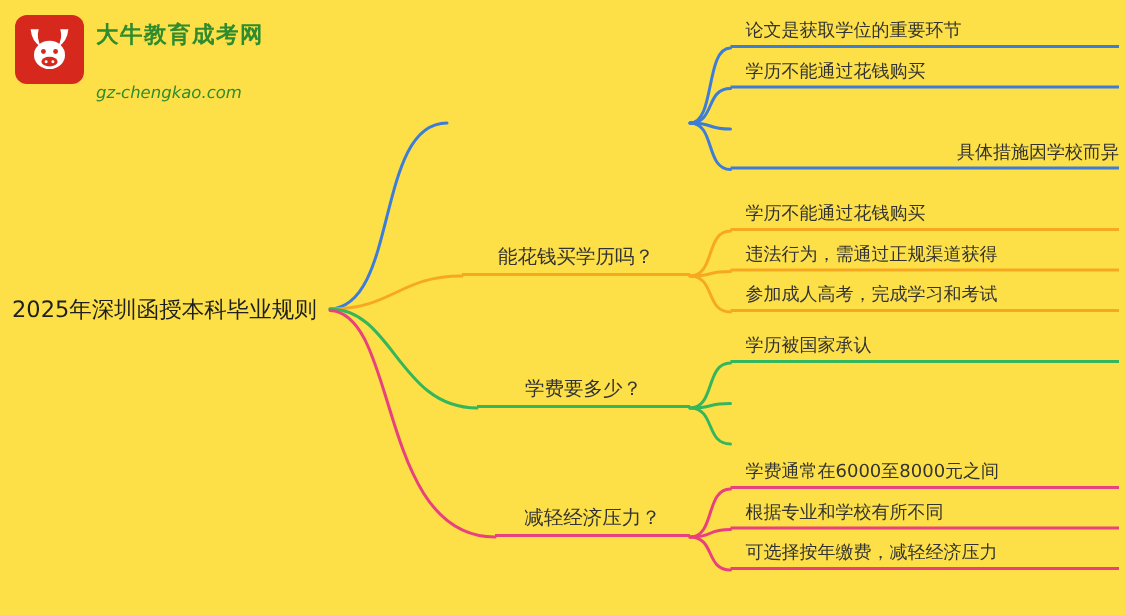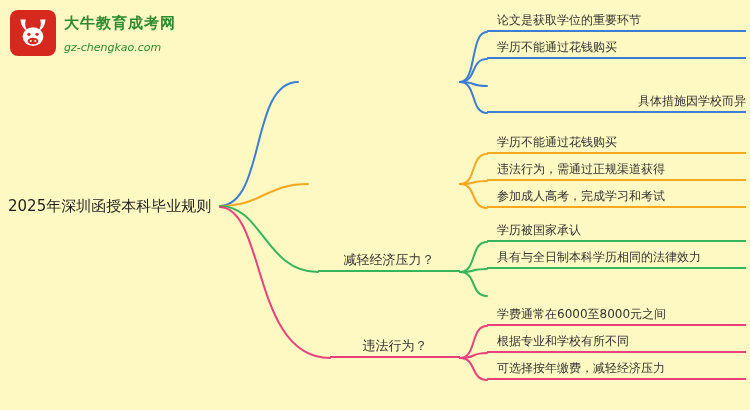--- a/index.html
+++ b/index.html
@@ -3,21 +3,21 @@
 <meta charset="utf-8">
 <style>
   * { margin: 0; padding: 0; box-sizing: border-box; }
   html, body { background: #ffffff; }
   body { font-family: "DejaVu Sans", "Liberation Sans", sans-serif; }
 
   .canvas {
     position: relative;
     width: 750px;
     height: 410px;
-    background: #fef9c3;
+    background: #fde047;
     overflow: hidden;
   }
 
   svg.links { position: absolute; left: 0; top: 0; width: 750px; height: 410px; }
   .links path { fill: none; stroke-width: 2; stroke-linecap: round; }
   .links path.b0 { stroke: var(--branch0); }
   .links path.b1 { stroke: var(--branch1); }
   .links path.b2 { stroke: var(--branch2); }
   .links path.b3 { stroke: var(--branch3); }
 
@@ -62,21 +62,21 @@
   .logo { position: absolute; left: 10px; top: 10px; display: flex; align-items: flex-start; gap: 8px; }
   .logo-box {
     width: 46px; height: 46px;
     background: var(--logoRed);
     border-radius: 8px;
     display: flex; align-items: center; justify-content: center;
     flex: 0 0 auto;
   }
   .logo-text { display: flex; flex-direction: column; padding-top: 4px; }
   .logo-title { color: var(--logoGreen); font-weight: bold; font-size: 15px; letter-spacing: 1px; }
-  .logo-url { color: var(--logoGreen); font-size: 11px; font-style: italic; margin-top: 8px; }
+  .logo-url { color: var(--logoGreen); font-size: 11px; font-style: italic; margin-top: 22px; }
 </style>
 </head>
 <body>
 
 <div class="canvas">
 
   <svg class="links" viewBox="0 0 750 410">
 
     <path class="b0" d="M220 206 C 266 204, 250 82, 298 82"></path>
     <path class="b1" d="M220 206 C 262 206, 266 184, 308 184"></path>
@@ -117,25 +117,28 @@
     <div class="logo-text">
       <span class="logo-title">大牛教育成考网</span>
       <span class="logo-url">gz-chengkao.com</span>
     </div>
   </div>
 
   <div class="root-node">
     <span>2025年深圳函授本科毕业规则</span>
   </div>
 
+  <div class="node branch b1" style="left:308px; top:162px; width:152px;">
+    <span>能花钱买学历吗？</span>
+  </div>
   <div class="node branch b2" style="left:318px; top:250px; width:142px;">
-    <span>减轻经济压力？</span>
+    <span>学费要多少？</span>
   </div>
   <div class="node branch b3" style="left:330px; top:336px; width:130px;">
-    <span>违法行为？</span>
+    <span>减轻经济压力？</span>
   </div>
 
   <div class="node leaf b0" style="left:487px; top:12px;">
     <span>论文是获取学位的重要环节</span>
   </div>
   <div class="node leaf b0" style="left:487px; top:39px;">
     <span>学历不能通过花钱购买</span>
   </div>
   <div class="node leaf b0" style="left:487px; top:93px;text-align:right;">
     <span>具体措施因学校而异</span>
@@ -147,23 +150,20 @@
   <div class="node leaf b1" style="left:487px; top:161px;">
     <span>违法行为，需通过正规渠道获得</span>
   </div>
   <div class="node leaf b2" style="left:487px; top:222px;">
     <span>学历被国家承认</span>
   </div>
 
   <div class="node leaf b1" style="left:487px; top:188px;">
     <span>参加成人高考，完成学习和考试</span>
   </div>
-  <div class="node leaf b2" style="left:487px; top:249px;">
-    <span>具有与全日制本科学历相同的法律效力</span>
-  </div>
 
   <div class="node leaf b3" style="left:487px; top:306px;">
     <span>学费通常在6000至8000元之间</span>
   </div>
   <div class="node leaf b3" style="left:487px; top:360px;">
     <span>可选择按年缴费，减轻经济压力</span>
   </div>
   <div class="node leaf b3" style="left:487px; top:333px;">
     <span>根据专业和学校有所不同</span>
   </div>

